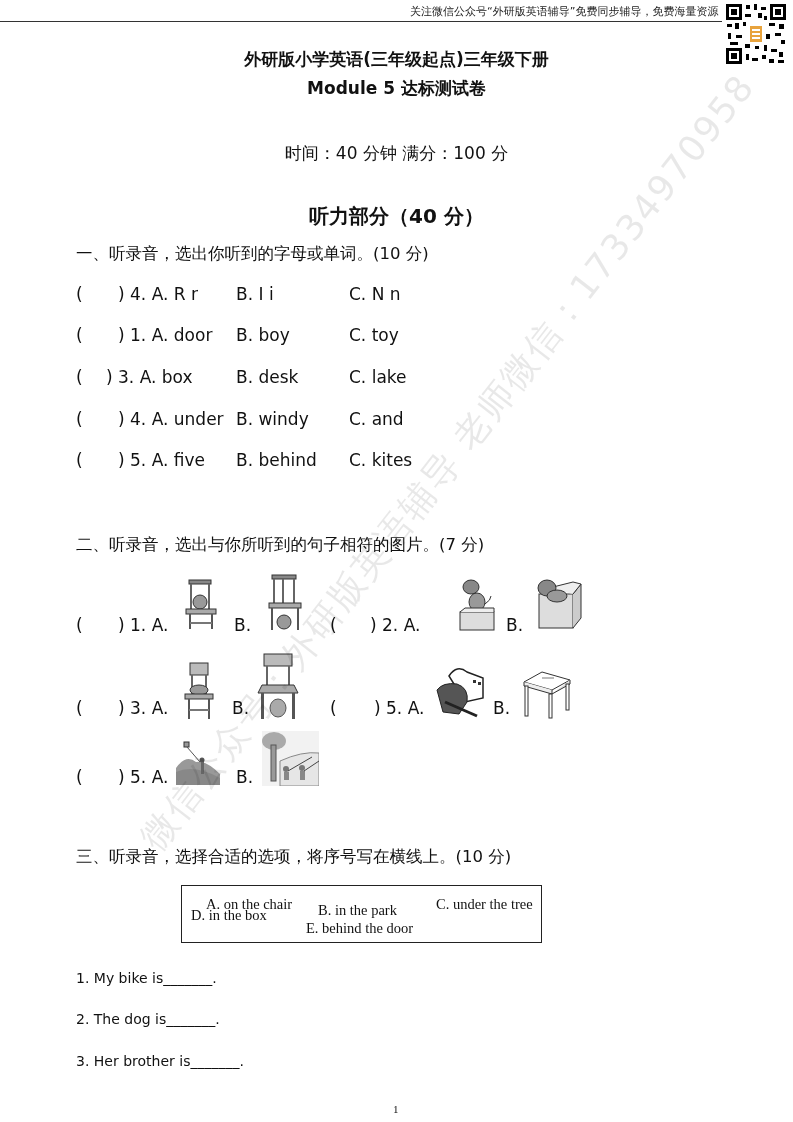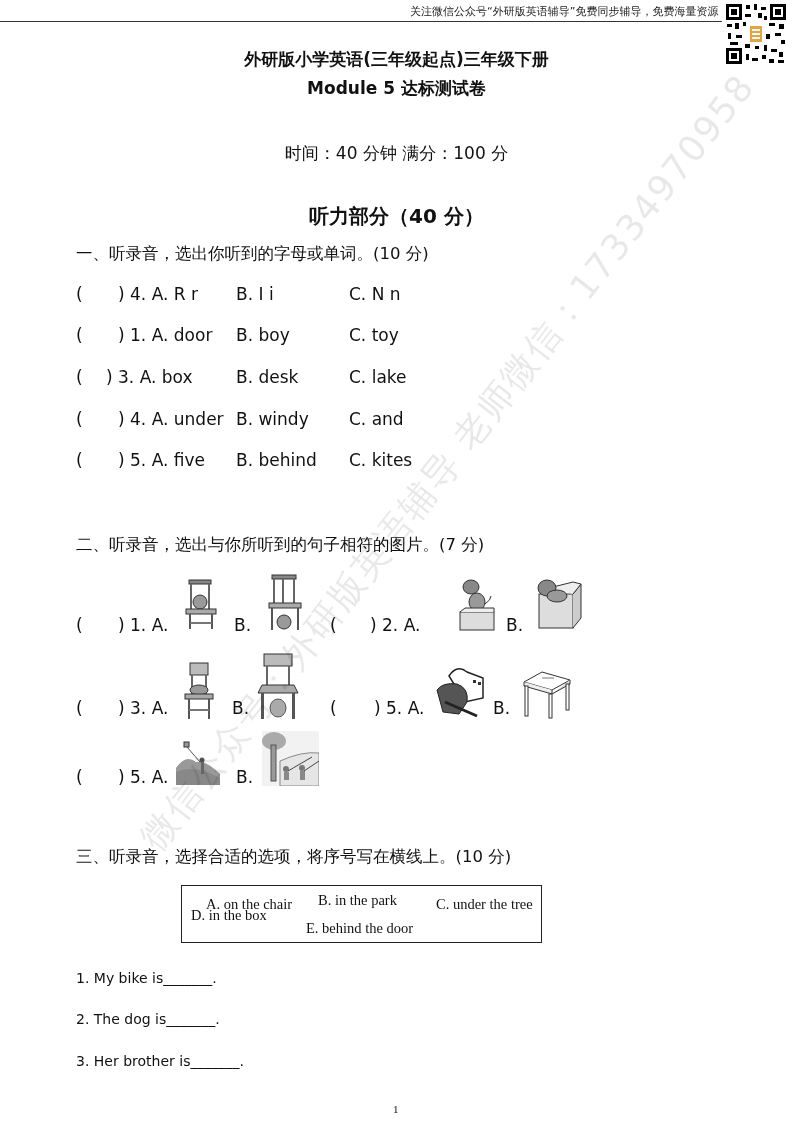--- a/index.html
+++ b/index.html
@@ -236,21 +236,21 @@
   <circle cx="40" cy="37" r="3" fill="#777"></circle>
     <rect x="38" y="40" width="5" height="9" fill="#888"></rect>
   <line x1="26" y1="40" x2="50" y2="26" stroke="#444"></line>
     <line x1="42" y1="40" x2="57" y2="30" stroke="#444"></line>
 </svg>
 
 <div class="abs q-head" style="top:846px;">三、听录音，选择合适的选项，将序号写在横线上。(10 分)</div>
 
 <div class="abs opt-box">
   <span style="left:24px; top:10px;">A. on the chair</span>
-  <span style="left:136px; top:6px;">B. in the park</span>
+  <span style="left:136px; top:16px;">B. in the park</span>
   <span style="left:254px; top:10px;">C. under the tree</span>
   <span style="left:9px; top:21px;">D. in the box</span>
   <span style="left:124px; top:34px;">E. behind the door</span>
 </div>
 
 <div class="abs fill" style="top:970px;">1. My bike is_______.</div>
 <div class="abs fill" style="top:1011px;">2. The dog is_______.</div>
 <div class="abs fill" style="top:1053px;">3. Her brother is_______.</div>
 
 <div class="abs pagenum">1</div>

